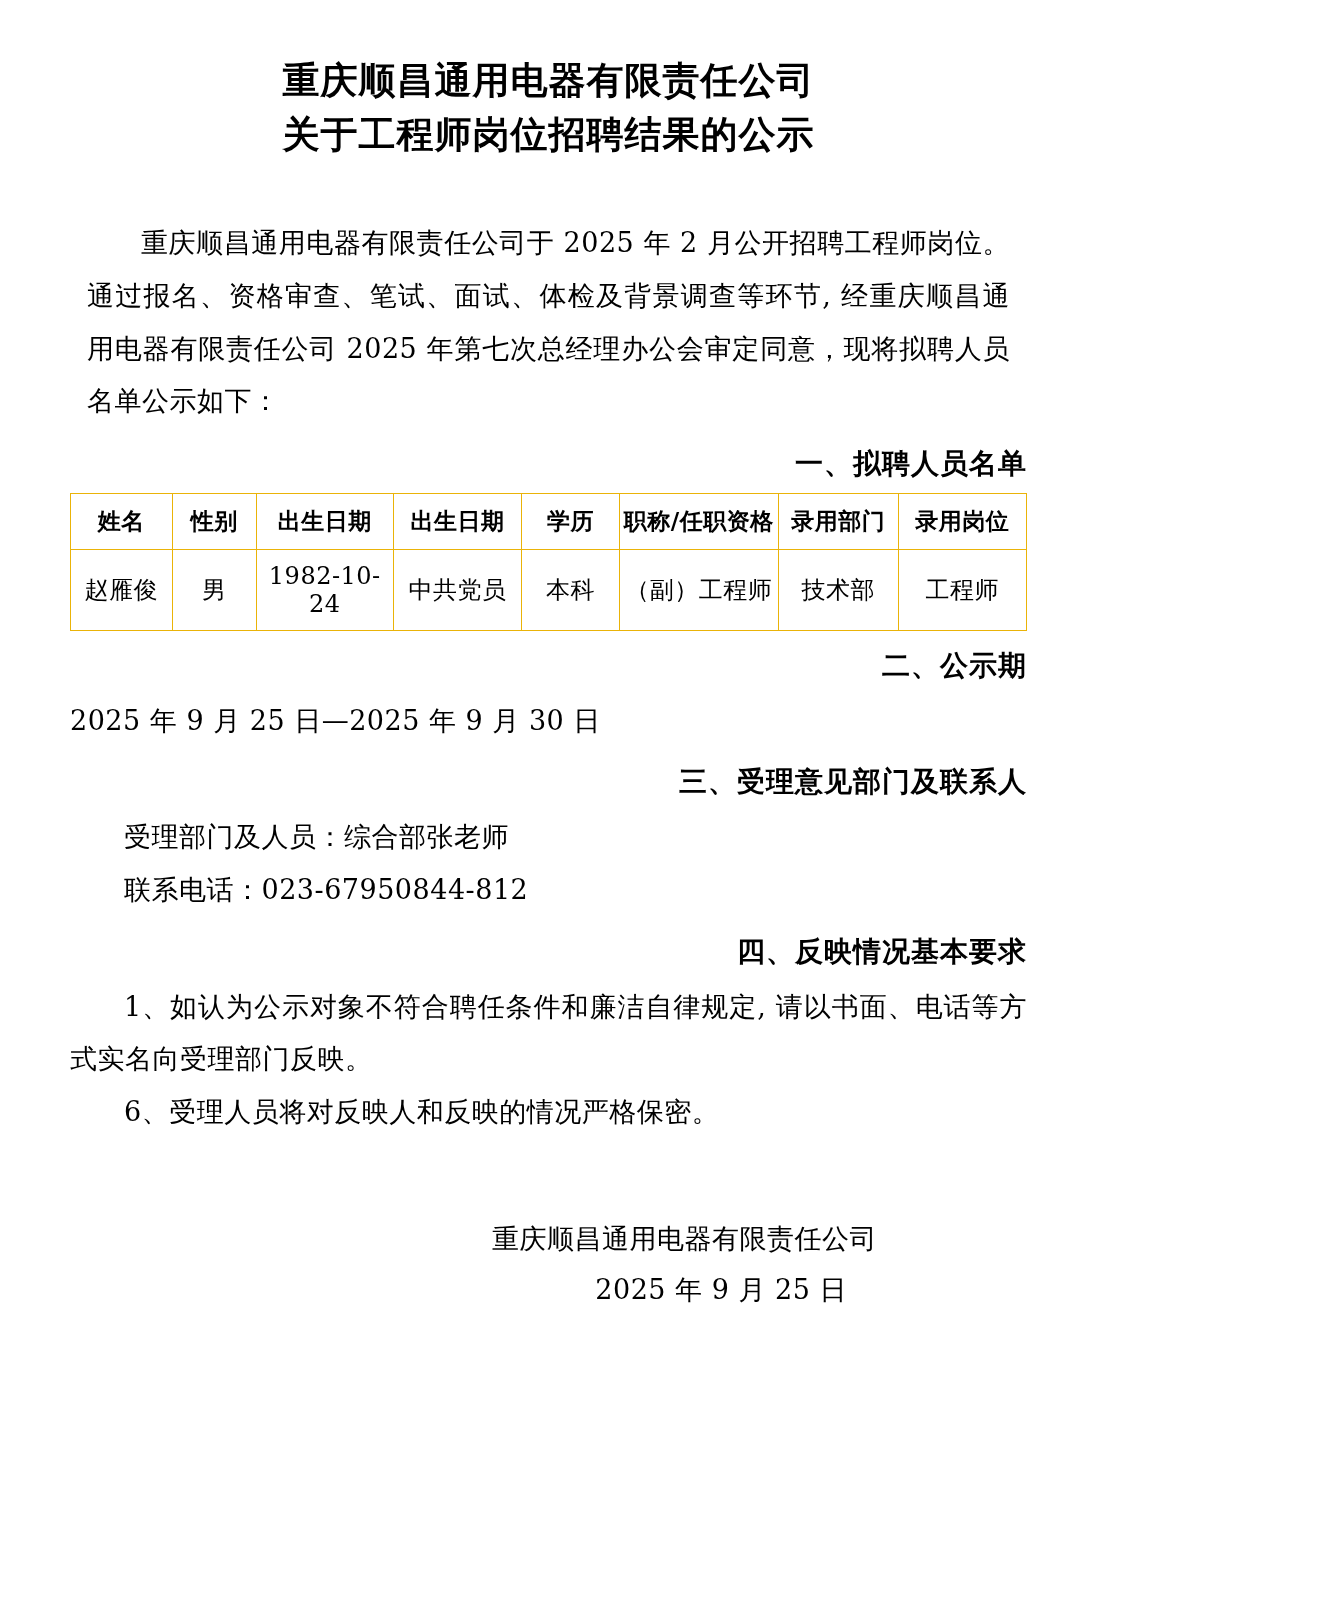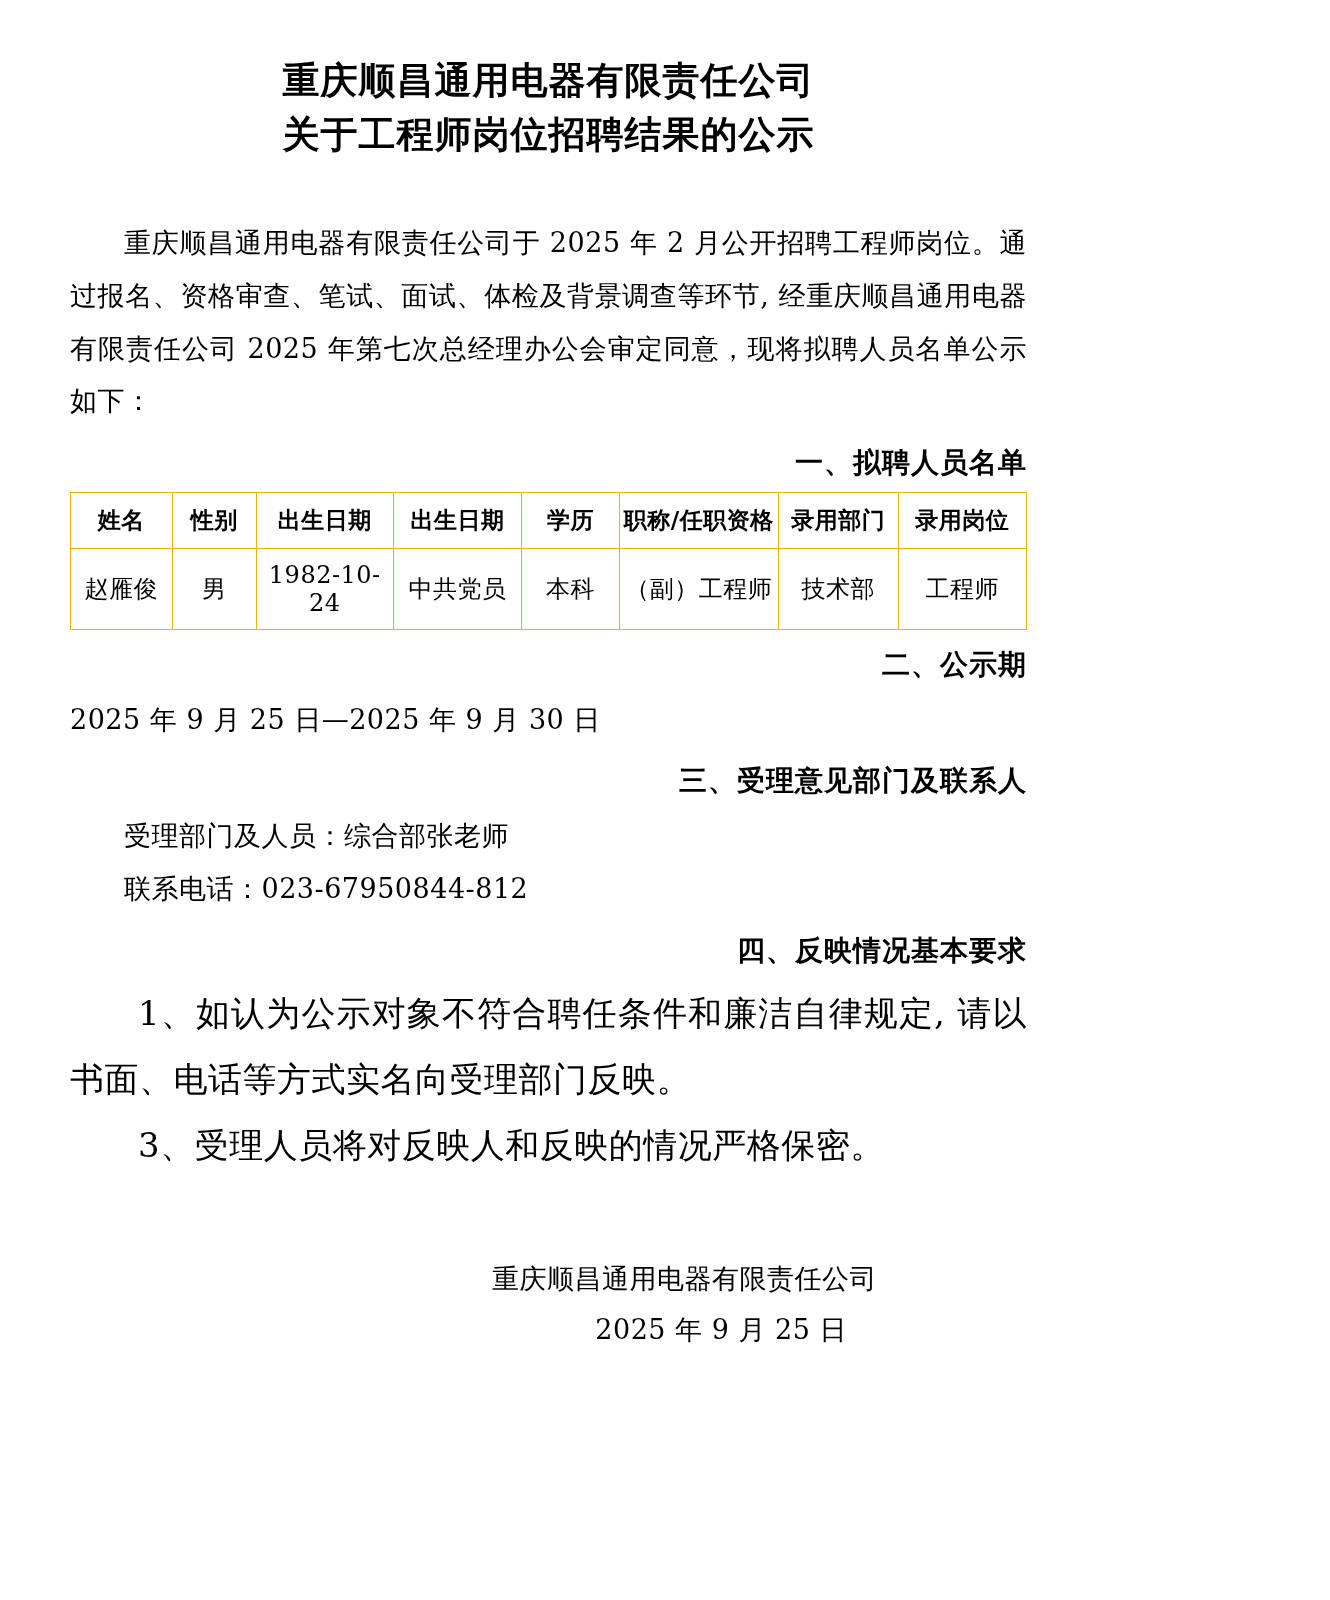--- a/index.html
+++ b/index.html
@@ -31,21 +31,21 @@
   }
   .doc-title .line {
     display: block;
   }
   .body-block {
     margin-top: 56px;
   }
   p.para {
     font-size: 27px;
     line-height: 1.95;
-    margin: 0;
+    margin: 17px;
     text-align: justify;
     text-justify: inter-ideograph;
     letter-spacing: 0.5px;
   }
   p.indent {
     text-indent: 2em;
   }
   .section-heading {
     font-family: Liberation Mono, monospace;
     font-weight: bold;
@@ -88,21 +88,21 @@
   .plain-line {
     font-size: 27px;
     line-height: 1.95;
     margin: 0;
     letter-spacing: 0.5px;
   }
   .line-indent-2 {
     text-indent: 2em;
   }
   .req-item {
-    font-size: 34px;
+    font-size: 27px;
     line-height: 1.95;
     margin: 0;
     text-indent: 2em;
     text-align: justify;
     text-justify: inter-ideograph;
     letter-spacing: 0.5px;
   }
   .signature {
     margin-top: 74px;
     text-align: right;
@@ -162,21 +162,21 @@
 
     <div class="section-heading">二、公示期</div>
     <p class="plain-line">2025 年 9 月 25 日—2025 年 9 月 30 日</p>
 
     <div class="section-heading">三、受理意见部门及联系人</div>
     <p class="plain-line line-indent-2">受理部门及人员：综合部张老师</p>
     <p class="plain-line line-indent-2">联系电话：023-67950844-812</p>
 
     <div class="section-heading">四、反映情况基本要求</div>
     <p class="req-item">1、如认为公示对象不符合聘任条件和廉洁自律规定, 请以书面、电话等方式实名向受理部门反映。</p>
-    <p class="req-item">3、受理人员将对反映人和反映的情况严格保密。</p>
+    <p class="req-item">6、受理人员将对反映人和反映的情况严格保密。</p>
 
     <div class="signature">
       <div>重庆顺昌通用电器有限责任公司</div>
       <div class="sign-date">2025 年 9 月 25 日</div>
     </div>
 
   </div>
 </div>
 
 </body></html>

